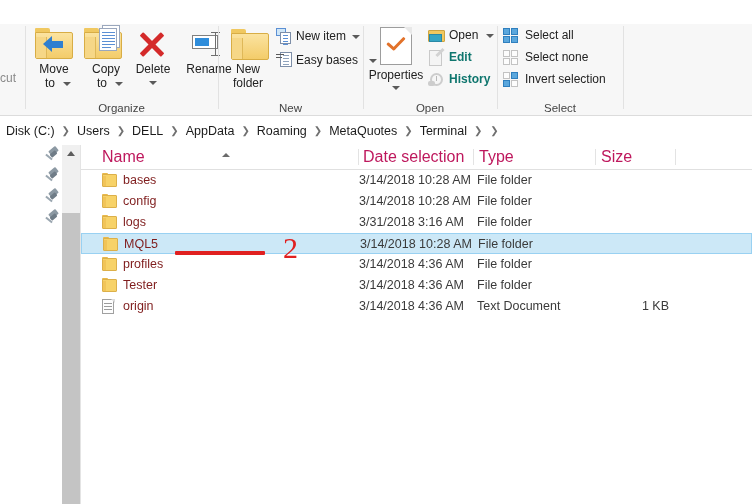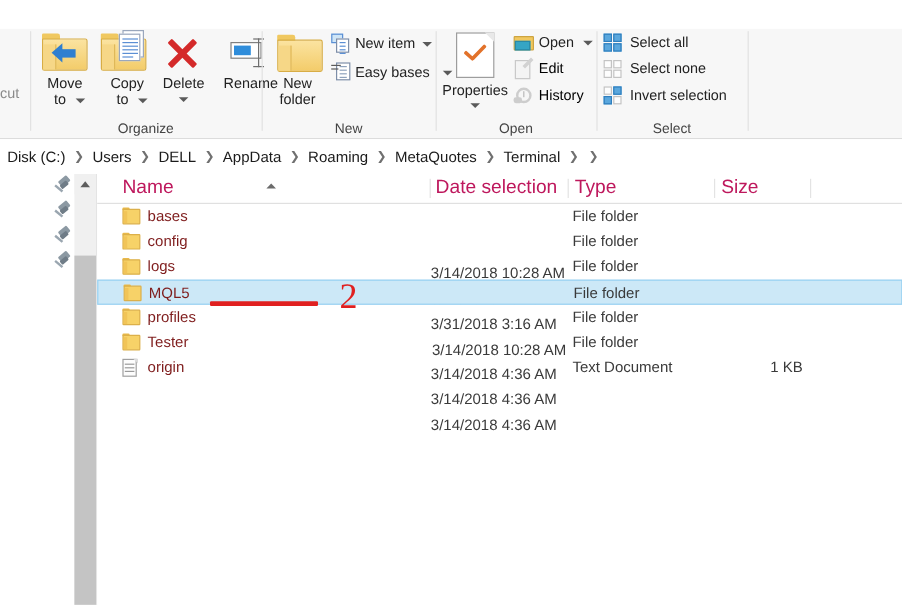--- a/index.html
+++ b/index.html
@@ -27,21 +27,21 @@
   .grp-label{
     position:absolute;bottom:1px;text-align:center;
     font-size:11.5px;color:#444;white-space:nowrap;
   }
 
   .cmd{position:absolute;cursor:default;}
   .cmd-lbl{
     position:absolute;text-align:center;white-space:nowrap;
     font-size:12px;color:#222;line-height:13px;
   }
-  .cmd-lbl.dim{color:#000000;}
+  .cmd-lbl.dim{color:#0f766e;font-weight:bold;}
   .caret-blk{
     position:absolute;width:0;height:0;
     border-left:4px solid transparent;border-right:4px solid transparent;
     border-top:4px solid #5a5a5a;
   }
   .clipped-txt{
     position:absolute;font-size:12px;color:#8a8a8a;white-space:nowrap;
   }
 
   
@@ -220,21 +220,21 @@
   .row.sel{
     background:#cce8f7;border:1px solid #99d1f2;box-sizing:border-box;
   }
   .row .ic{position:absolute;left:21px;top:3px;width:15px;height:14px;}
   .row .nm{
     position:absolute;left:42px;top:0;height:21px;line-height:21px;
     font-size:12.5px;color:#7f1d1d;white-space:nowrap;
   }
   .row .dt{
     position:absolute;left:278px;top:0;height:21px;line-height:21px;
-    font-size:12.5px;color:#3a3a3a;white-space:nowrap;margin-top:48px;
+    font-size:12.5px;color:#3a3a3a;white-space:nowrap;
   }
   .row .tp{
     position:absolute;left:396px;top:0;height:21px;line-height:21px;
     font-size:12.5px;color:#3a3a3a;white-space:nowrap;
   }
   .row .sz{
     position:absolute;left:470px;width:118px;top:0;height:21px;line-height:21px;
     font-size:12.5px;color:#3a3a3a;text-align:right;white-space:nowrap;
   }
   .row.sel .nm,.row.sel .dt,.row.sel .tp,.row.sel .sz{

